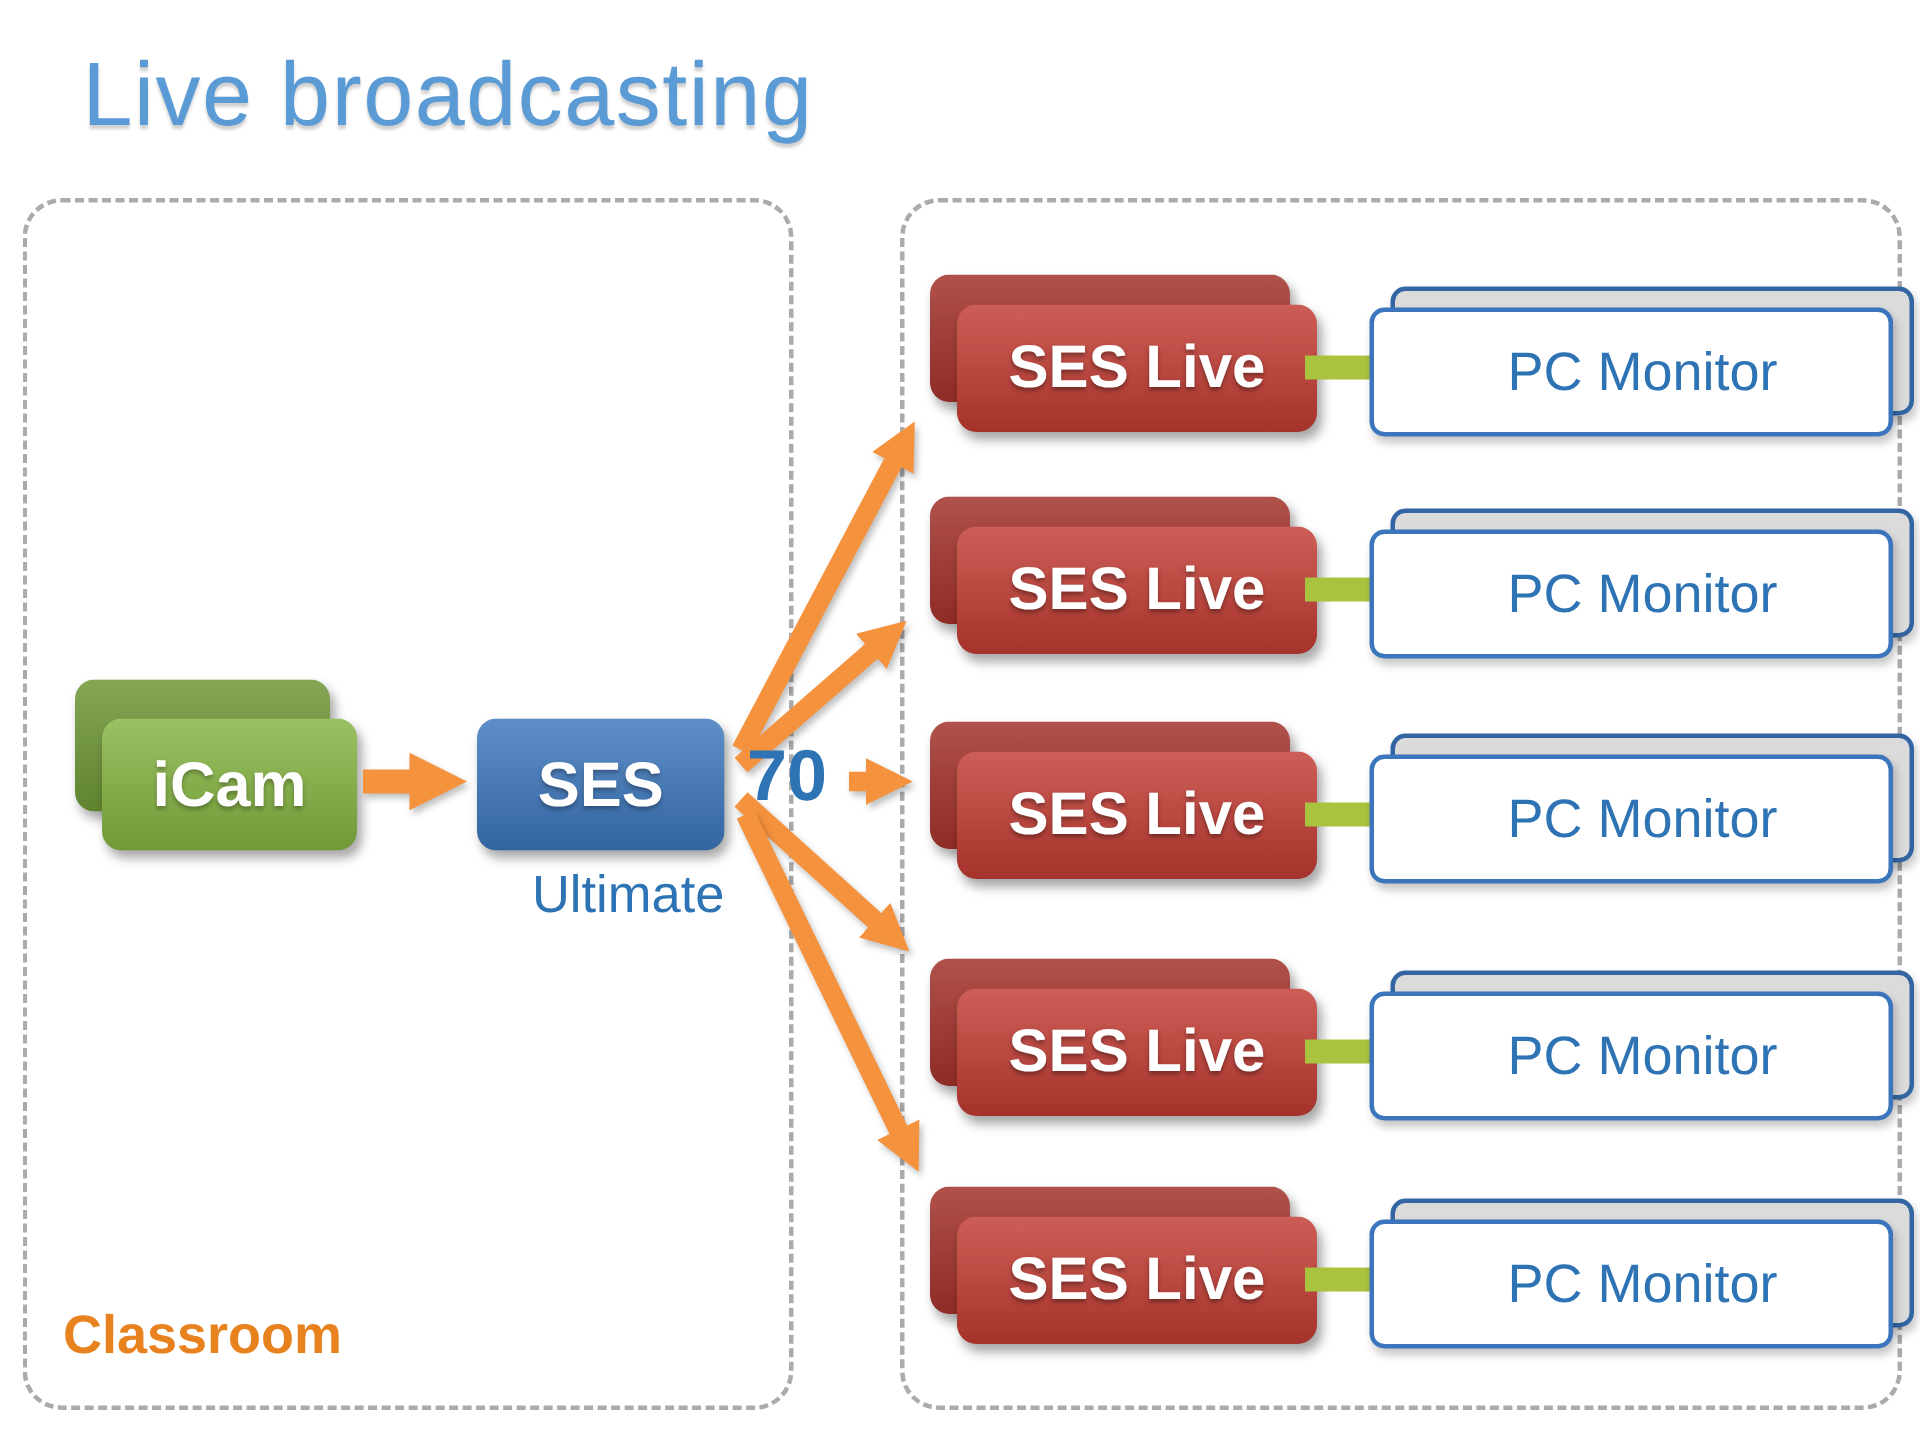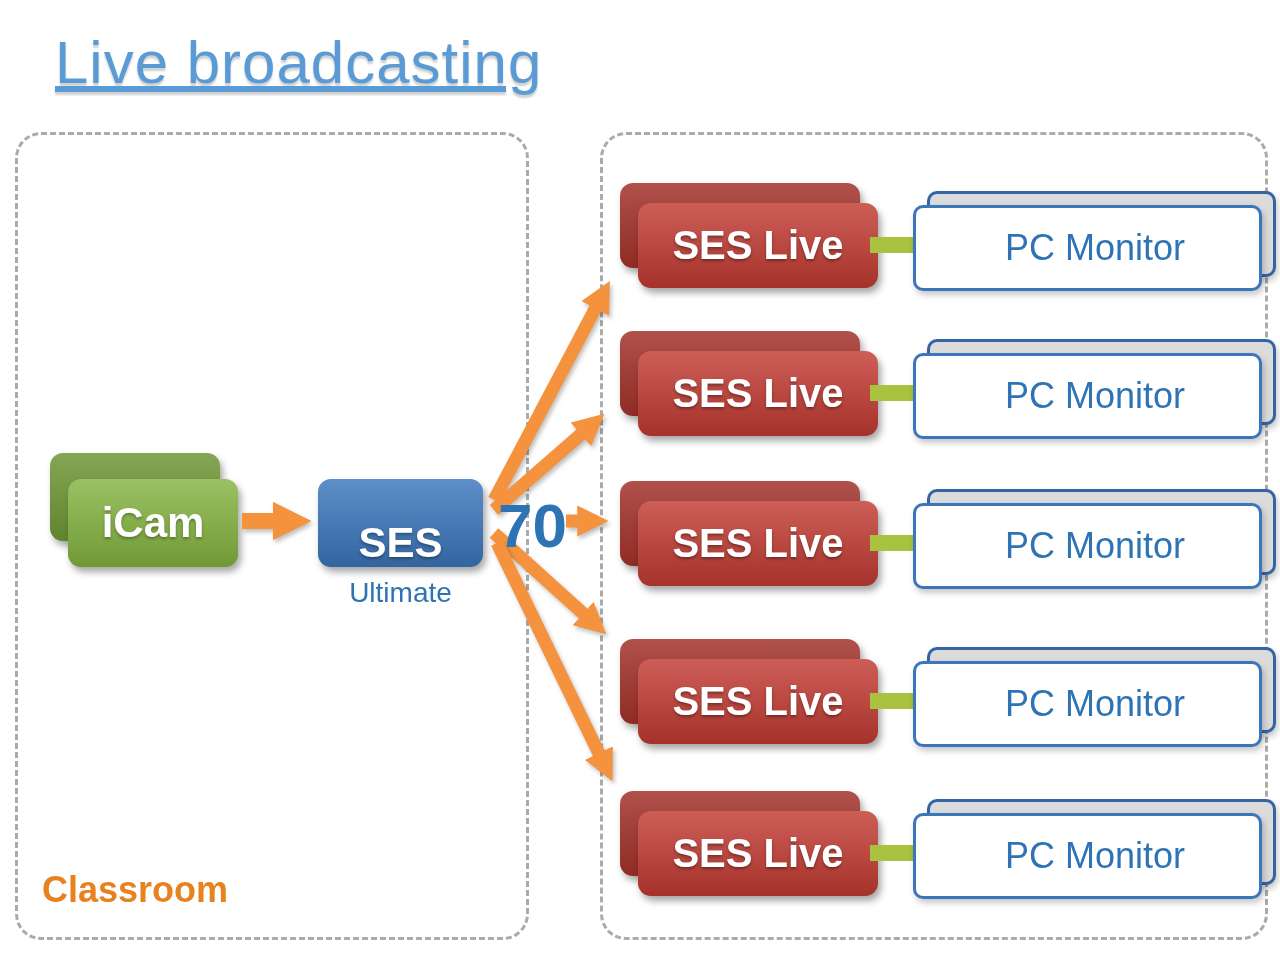--- a/index.html
+++ b/index.html
@@ -1,21 +1,21 @@
 <!DOCTYPE html>
 <html style="--title-blue: #5B9BD5; --camera-green: #84B440; --server-blue: #3B76BC; --label-blue: #2E74B5; --receiver-red: #C23B32; --monitor-blue: #3B76BC; --arrow-orange: #F5923E; --connector-green: #A9C23F; --classroom-orange: #E8821E; --dashed-gray: #ABABAB;"><head>
 <meta charset="utf-8">
 <style>
   html,body{margin:0;padding:0;background:#ffffff;}
   body{font-family:"Liberation Sans", sans-serif;}
   .page{position:relative;width:1280px;height:960px;background:#ffffff;overflow:hidden;}
 
   .title{position:absolute;left:55px;top:28px;font-size:60px;font-weight:normal;
          color:var(--title-blue,#5B9BD5);letter-spacing:1px;
-         text-shadow:0 3px 2px rgba(150,150,150,.45);text-decoration:underline;}
+         text-shadow:0 3px 2px rgba(150,150,150,.45);}
 
   .panel{position:absolute;border:3px dashed var(--dashed-gray,#ABABAB);border-radius:26px;background:#ffffff;}
   .panel.left{left:15px;top:132px;width:508px;height:802px;}
   .panel.right{left:600px;top:132px;width:662px;height:802px;}
 
   .classroom-label{position:absolute;left:24px;bottom:26px;font-size:36px;font-weight:bold;
                    color:var(--classroom-orange,#E8821E);}
 
   .card{position:absolute;border-radius:13px;box-shadow:3px 5px 7px rgba(0,0,0,.35);}
   .card.back{filter:brightness(.86);}
@@ -26,26 +26,26 @@
   .card.green{width:170px;height:88px;background-color:var(--camera-green,#84B440);}
   .icam-stack .back{left:0;top:0;}
   .icam-stack .front{left:18px;top:26px;display:flex;align-items:center;justify-content:center;}
   .icam-label{font-size:42px;font-weight:bold;color:#fff;text-shadow:0 2px 3px rgba(0,0,0,.3);}
 
   
   .ses-box{position:absolute;left:300px;top:344px;width:165px;height:88px;border-radius:13px;
            background-color:var(--server-blue,#3B76BC);
            background-image:linear-gradient(180deg,rgba(255,255,255,.18),rgba(0,0,0,.15));
            box-shadow:3px 5px 7px rgba(0,0,0,.35);
-           display:flex;align-items:flex-end;justify-content:center;}
+           display:flex;align-items:center;justify-content:center;}
   .ses-label{font-size:42px;font-weight:bold;color:#fff;text-shadow:0 2px 3px rgba(0,0,0,.3);}
-  .ultimate{position:absolute;left:300px;top:442px;width:165px;text-align:center;
-            font-size:28px;color:var(--label-blue,#2E74B5);}
+  .ultimate{position:absolute;left:300px;top:442px;width:165px;text-align:right;
+            font-size:35px;color:var(--label-blue,#2E74B5);}
 
-  .stream-count{position:absolute;left:498px;top:490px;width:70px;font-size:62px;font-weight:bold;
+  .stream-count{position:absolute;left:498px;top:490px;width:70px;font-size:48px;font-weight:bold;
                 color:var(--label-blue,#2E74B5);z-index:6;}
 
   
   .row{position:absolute;left:17px;width:592px;height:112px;}
   .red-stack{position:absolute;left:0;top:0;width:260px;height:108px;}
   .card.red{width:240px;height:85px;background-color:var(--receiver-red,#C23B32);}
   .red-stack .back{left:0;top:0;}
   .red-stack .front{left:18px;top:20px;display:flex;align-items:center;justify-content:center;}
   .red-label{font-size:40px;font-weight:bold;color:#fff;text-shadow:0 2px 3px rgba(0,0,0,.35);}
 

